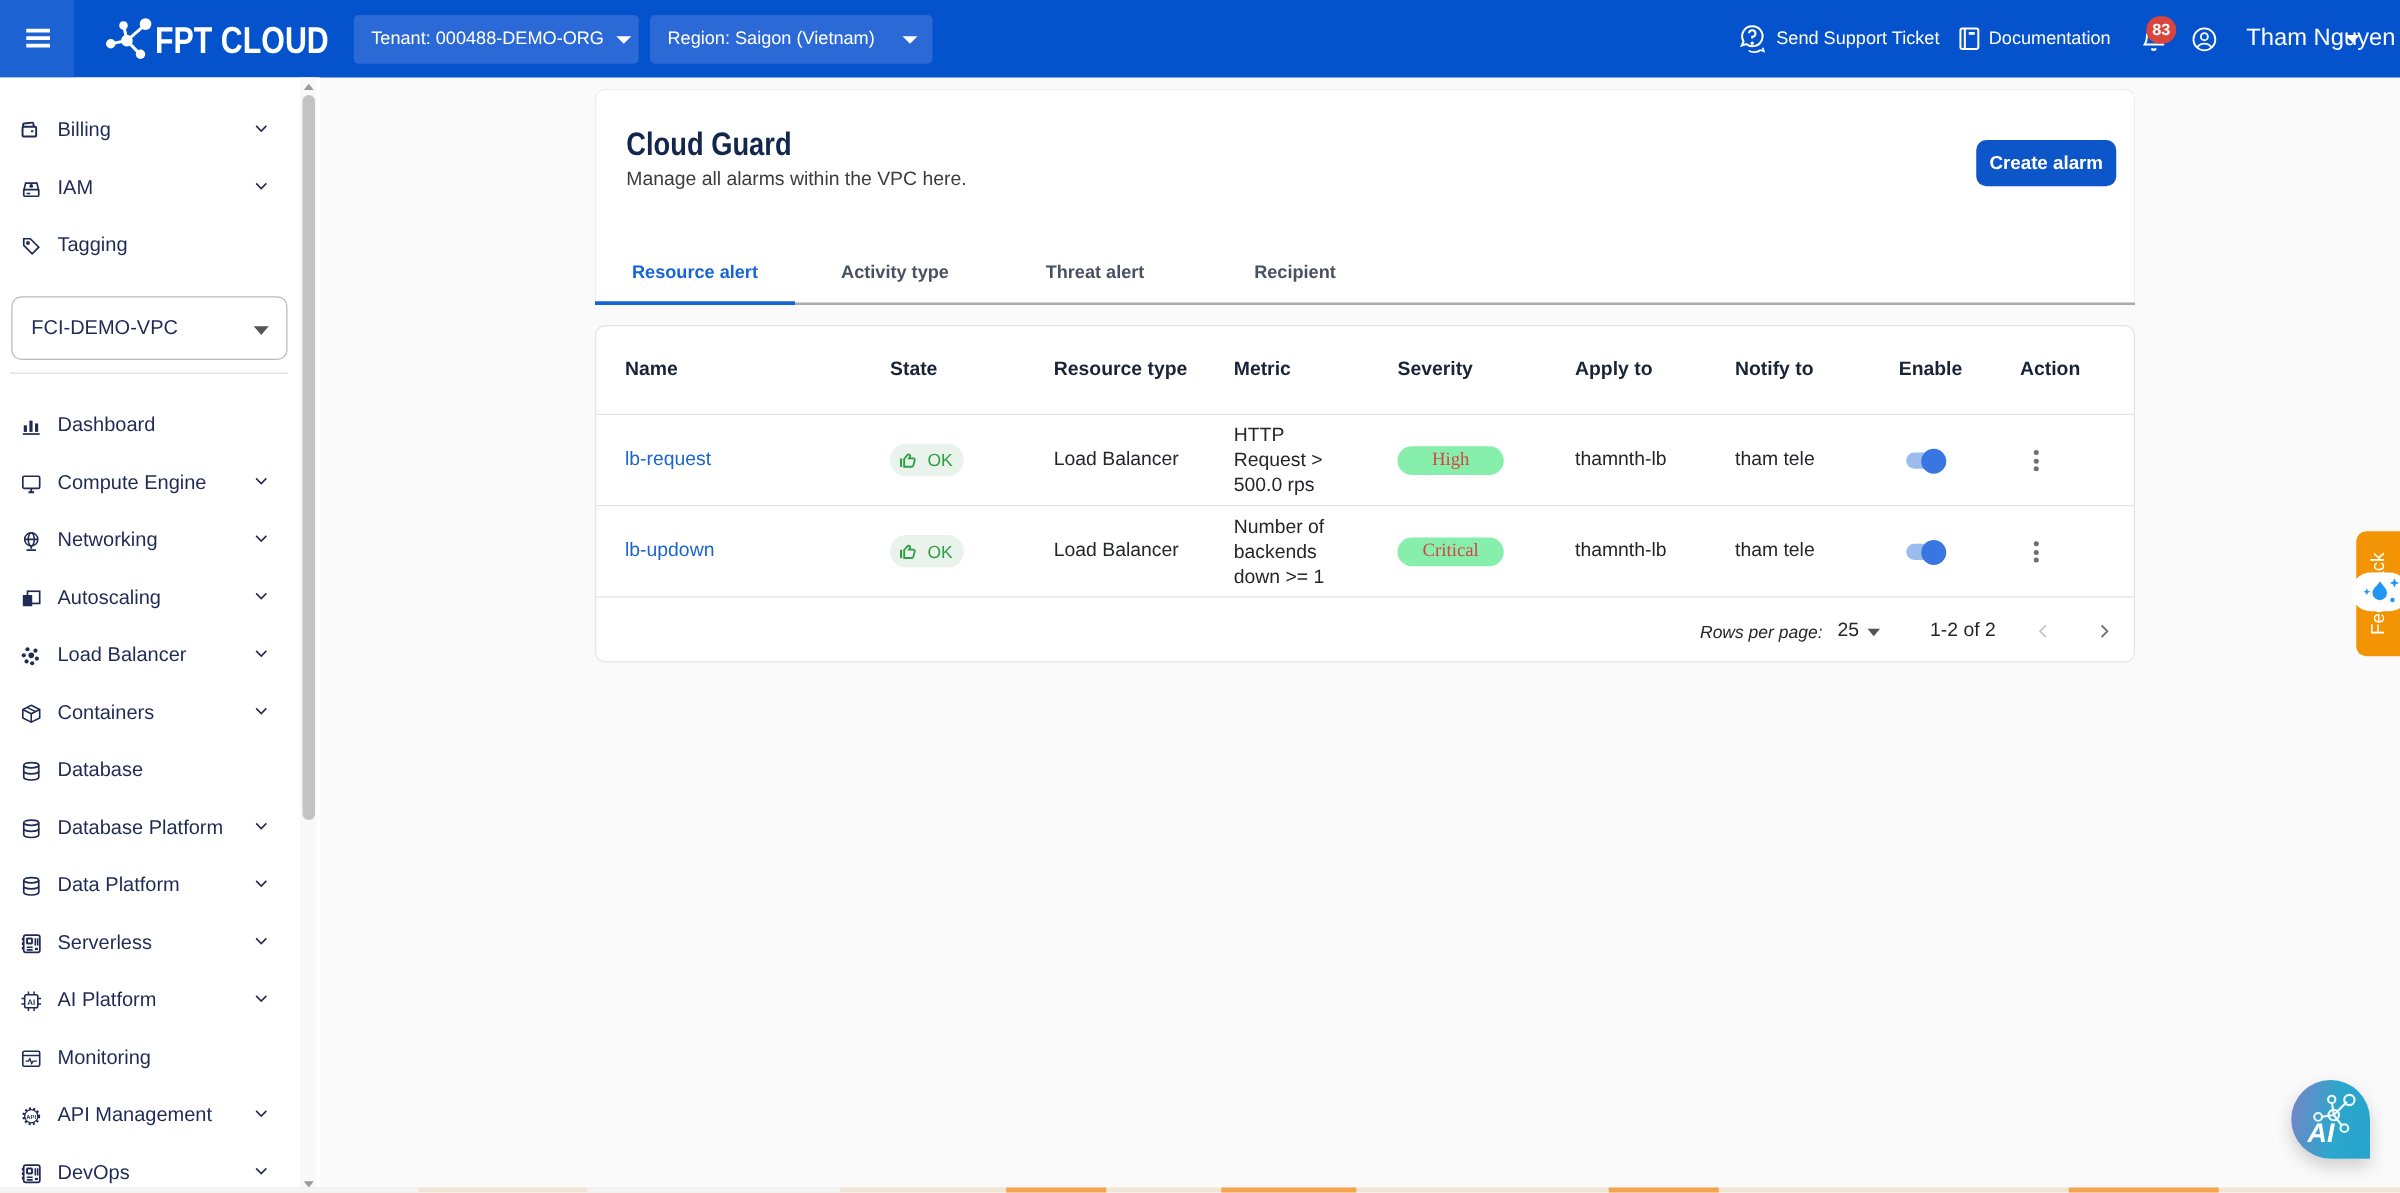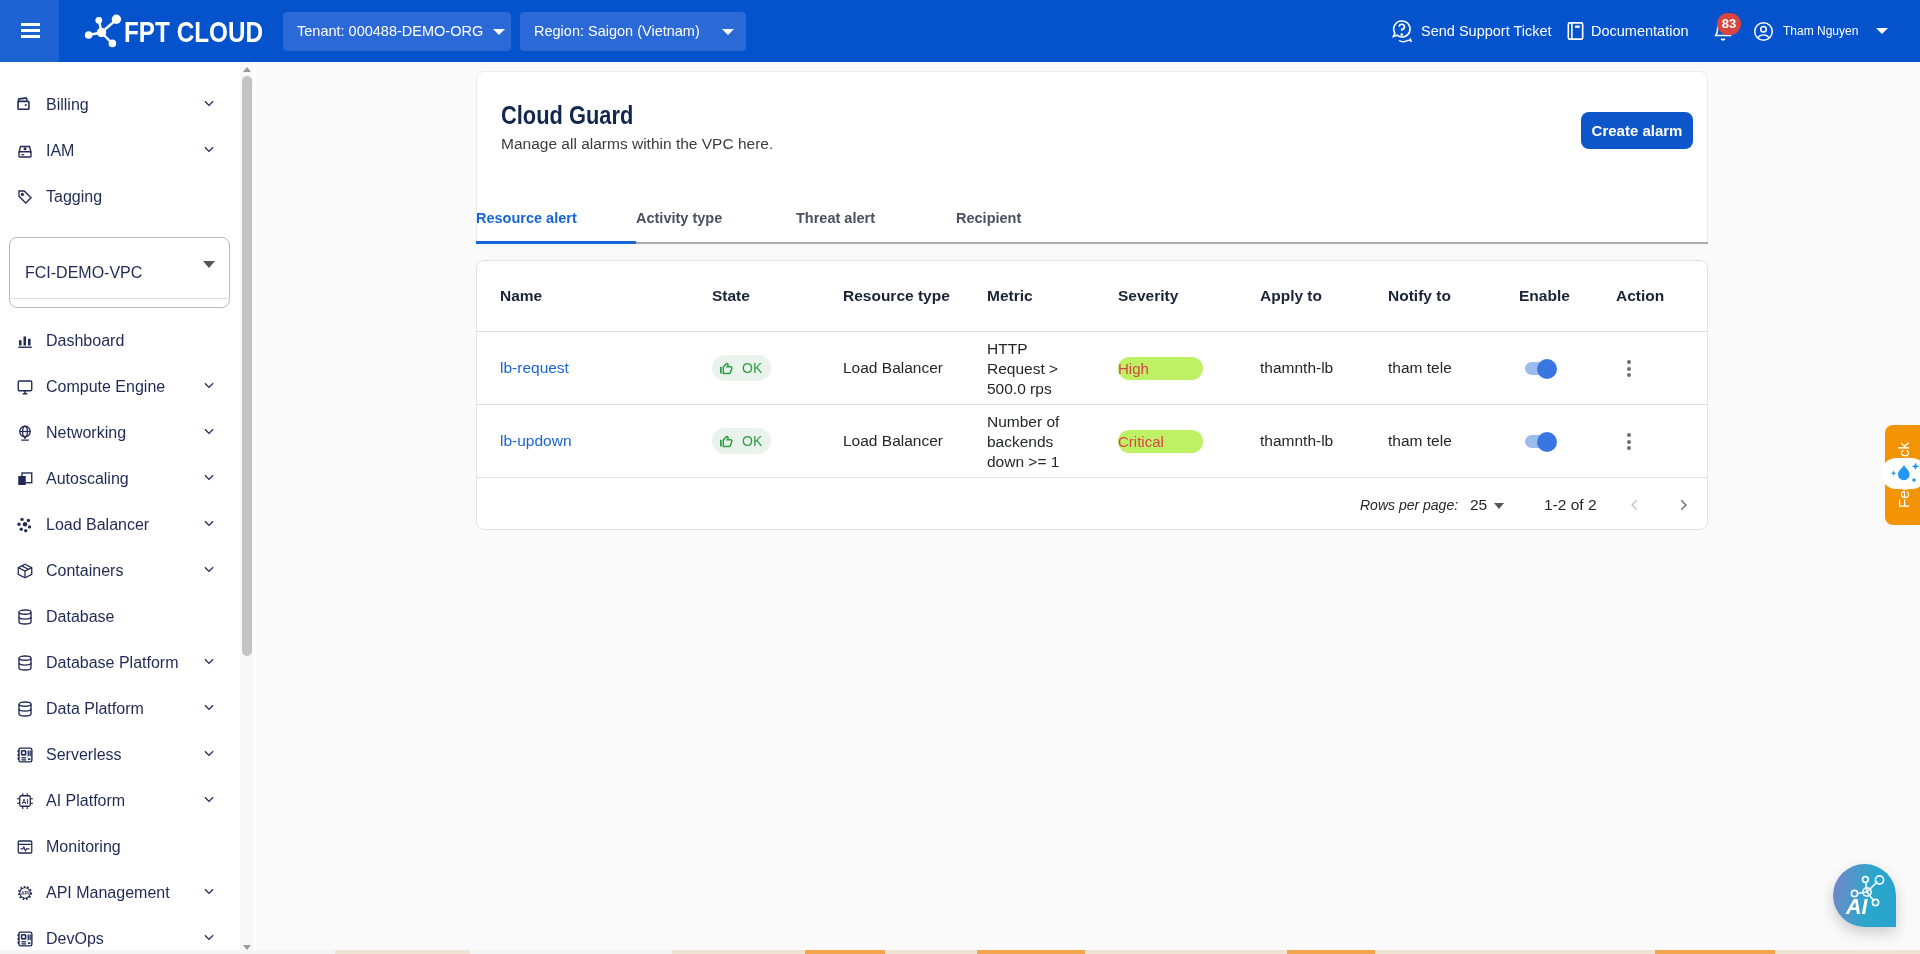--- a/index.html
+++ b/index.html
@@ -20,47 +20,47 @@
     border-right:6px solid transparent; border-top:6px solid #fff; margin-left:10px; }
   .hitem { position:absolute; top:0; height:62px; display:flex; align-items:center; color:#fff; }
 
   
   #sidebar { position:absolute; left:0; top:62px; width:256px; height:892px; background:#fff; }
   .mrow { position:absolute; left:0; width:240px; height:46px; }
   .mrow .micon { position:absolute; left:16px; top:50%; transform:translateY(-50%); width:18px; height:18px; }
   .mrow .mlabel { position:absolute; left:46px; top:50%; transform:translateY(-50%);
     font-size:16px; color:#1f2a55; white-space:nowrap; }
   .mrow .mchev { position:absolute; right:24px; top:50%; transform:translateY(-50%); }
-  #vpcselect { position:absolute; left:9px; top:175px; width:221px; height:71px;
+  #vpcselect { position:absolute; left:9px; top:175px; width:221px; height:51px;
     border:1px solid #b9b9b9; border-radius:8px; }
   #vpcselect .txt { position:absolute; left:15px; top:50%; transform:translateY(-50%);
     font-size:16px; color:#1f2a55; }
   #vpcselect .tri { position:absolute; right:14px; top:23px; width:0; height:0;
     border-left:6px solid transparent; border-right:6px solid transparent; border-top:7px solid #555; }
   #sdivider { position:absolute; left:8px; top:236px; width:222px; height:1px; background:#ddd; }
   #sscroll { position:absolute; left:240px; top:0; width:13px; height:892px; background:#f8f8f8; }
   #sthumb { position:absolute; left:1.5px; top:14px; width:10px; height:580px; background:#c3c3c3; border-radius:5px; }
 
   
   #card1 { position:absolute; left:476px; top:71px; width:1232px; height:173px; background:#fff;
     border:1px solid #ededed; border-bottom:none; border-radius:8px 8px 0 0; }
   #tabline { position:absolute; left:476px; top:242px; width:1232px; height:2px; background:#ababab; }
   #tabul { position:absolute; left:476px; top:241px; width:160px; height:3px; background:#1665d8; }
-  .tab { position:absolute; top:196px; width:160px; height:46px; text-align:left;
+  .tab { position:absolute; top:196px; width:160px; height:46px; text-align:center;
     font-size:14.5px; font-weight:bold; line-height:44px; color:#49505f; }
   #card2 { position:absolute; left:476px; top:260px; width:1232px; height:270px; background:#fff;
     border:1px solid #e3e3e3; border-radius:8px; }
   .cell { position:absolute; font-size:15.5px; color:#25262b; white-space:nowrap; }
   .hcell { position:absolute; font-size:15.5px; font-weight:bold; color:#1b2337; white-space:nowrap; }
   .rowline { position:absolute; left:477px; width:1230px; height:1px; background:#e2e2e2; }
 
   .chip-ok { position:absolute; width:59px; height:26px; border-radius:13px; background:#e9f3eb;
     color:#2e9e44; font-size:14px; }
-  .chip-sev { position:absolute; width:85px; height:23px; border-radius:12px; background:#bef264;
-    color:#d64545; font-size:15px; line-height:23px; }
+  .chip-sev { position:absolute; width:85px; height:23px; border-radius:12px; background:#86efac;
+    color:#d64545; font-size:15px; text-align:center; line-height:23px;font-family:Liberation Serif, serif; }
 
   .switch { position:absolute; width:30px; height:13px; border-radius:7px; background:#9cbcee; }
   .switch .knob { position:absolute; right:-2px; top:-3.5px; width:20px; height:20px; border-radius:50%; background:#3a76e2; }
   .dots { position:absolute; width:4px; }
   .dots div { width:4px; height:4px; border-radius:50%; background:#6e6e6e; margin-bottom:2.5px; }
 
   
   #feedback { position:absolute; left:1885px; top:425px; width:35px; height:100px; background:#f39404;
     border-radius:8px 0 0 8px; }
   #feedback span { position:absolute; left:50%; top:50%; transform:translate(-50%,-50%) rotate(-90deg);
@@ -129,21 +129,21 @@
     </svg>
   </div>
   <div class="abs" style="left:1717px; top:13px; width:24px; height:22px; border-radius:11px; background:#d8453e;
        color:#fff; font-size:13px; font-weight:bold; text-align:center; line-height:22px;">83</div>
   <div class="hitem" style="left:1753px;">
     <svg width="21" height="21" viewBox="0 0 24 24" fill="none" stroke="#fff" stroke-width="1.7">
       <circle cx="12" cy="12" r="10"></circle>
       <circle cx="12" cy="9.5" r="3.2"></circle>
       <path d="M5.5 19.2 a8 8 0 0 1 13 0"></path>
     </svg>
-    <span style="margin-left:9px; font-size:12px;">Tham Nguyen</span>
+    <span style="margin-left:23px; font-size:19px;">Tham Nguyen</span>
   </div>
   <div class="abs" style="left:1876px; top:28px; width:0; height:0; border-left:6.5px solid transparent;
        border-right:6.5px solid transparent; border-top:6.5px solid #fff;"></div>
 </div>
 
 <div id="sidebar">
   <div id="menu-top">
       <div class="mrow" style="top:20px;">
       <span class="micon"><svg viewBox="0 0 22 22" fill="none" stroke="#1f2a55" stroke-width="1.9" width="18" height="18">
             <path d="M3 7.2 L3 4.6 Q3 3.6 4 3.5 L12 2.6 Q13 2.5 13.1 3.5 L13.4 6"></path>

